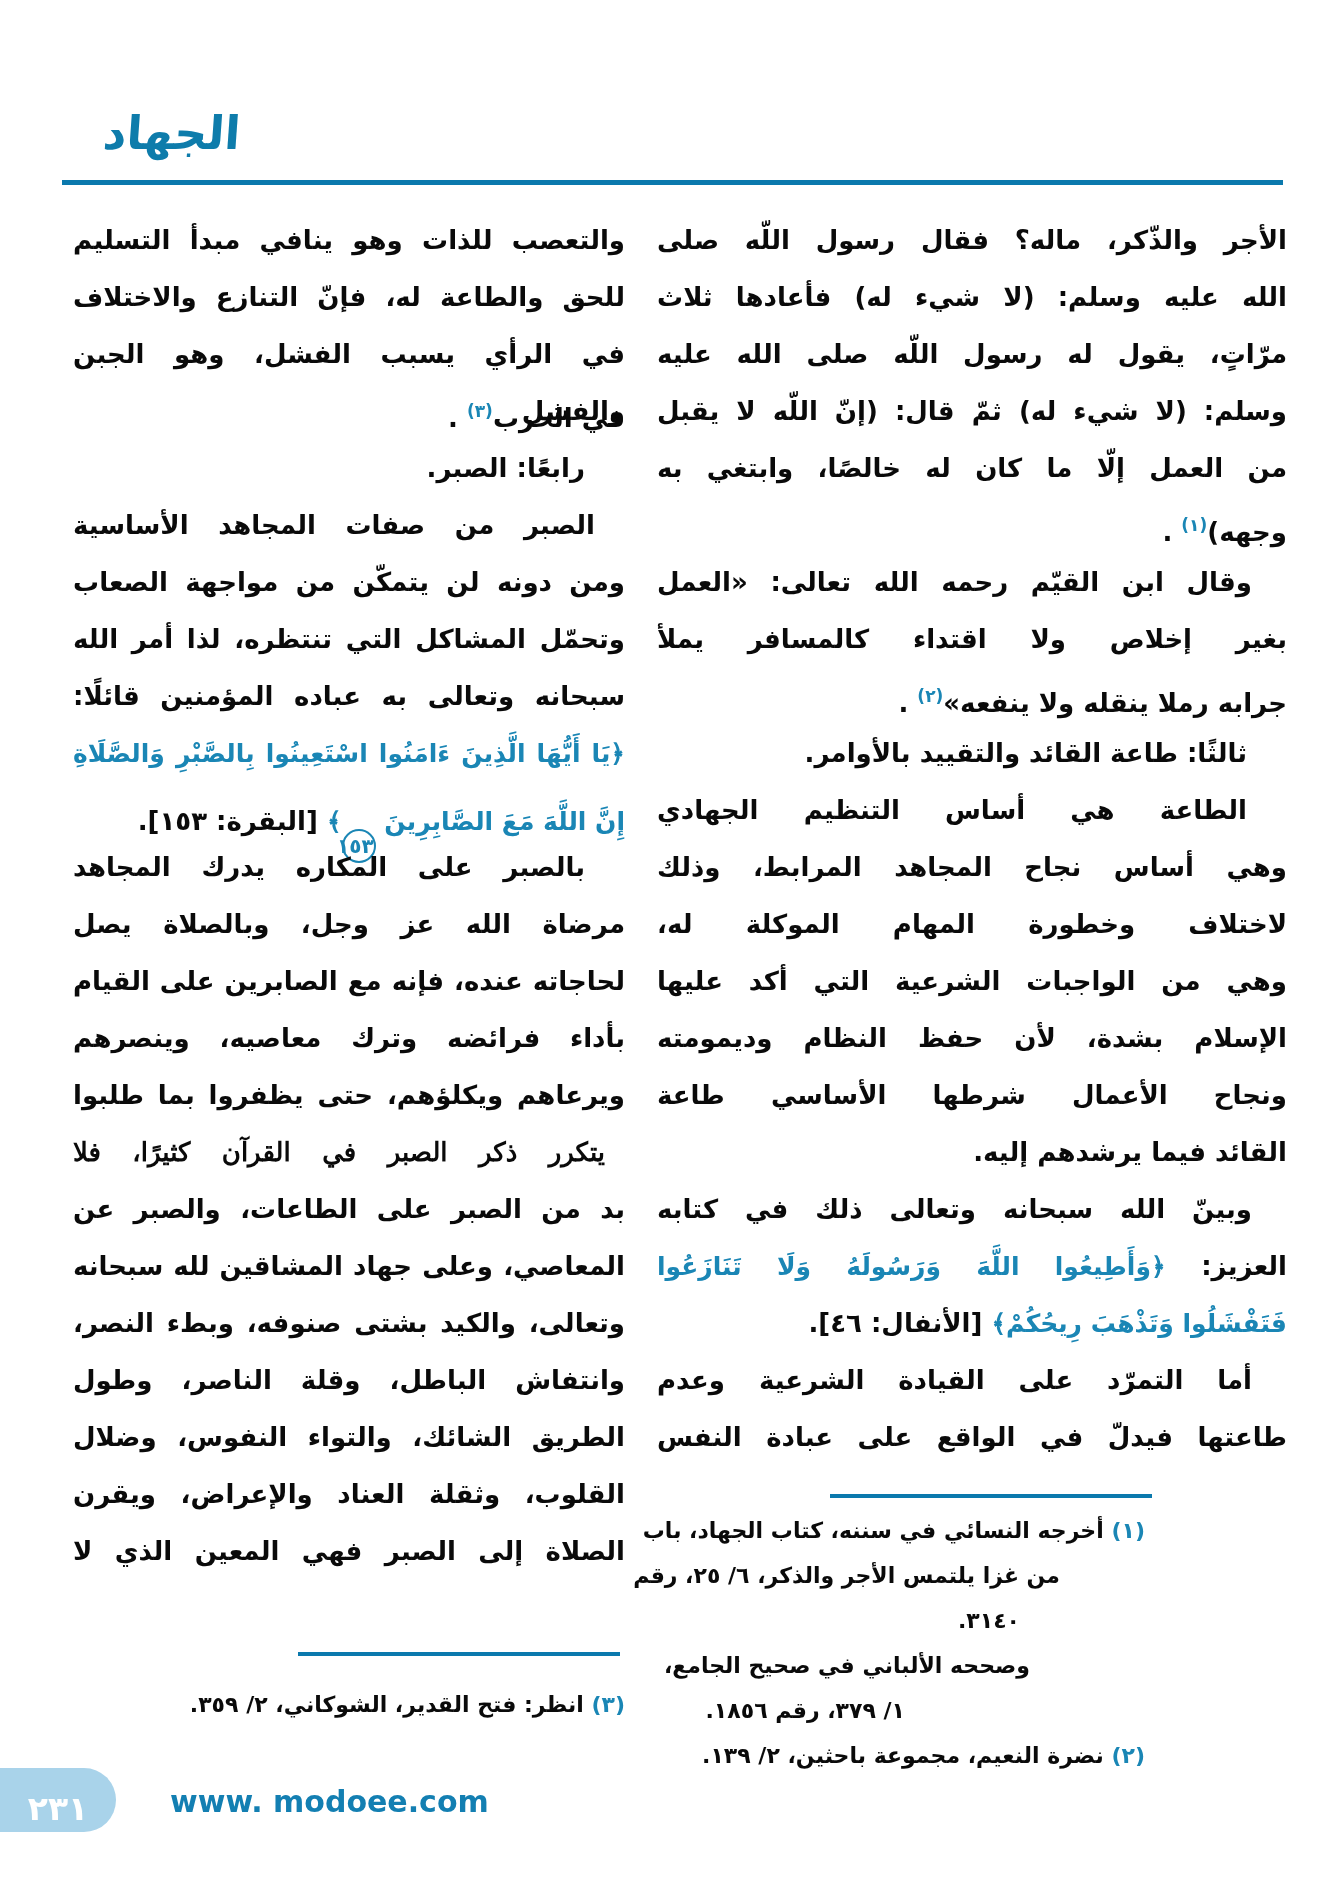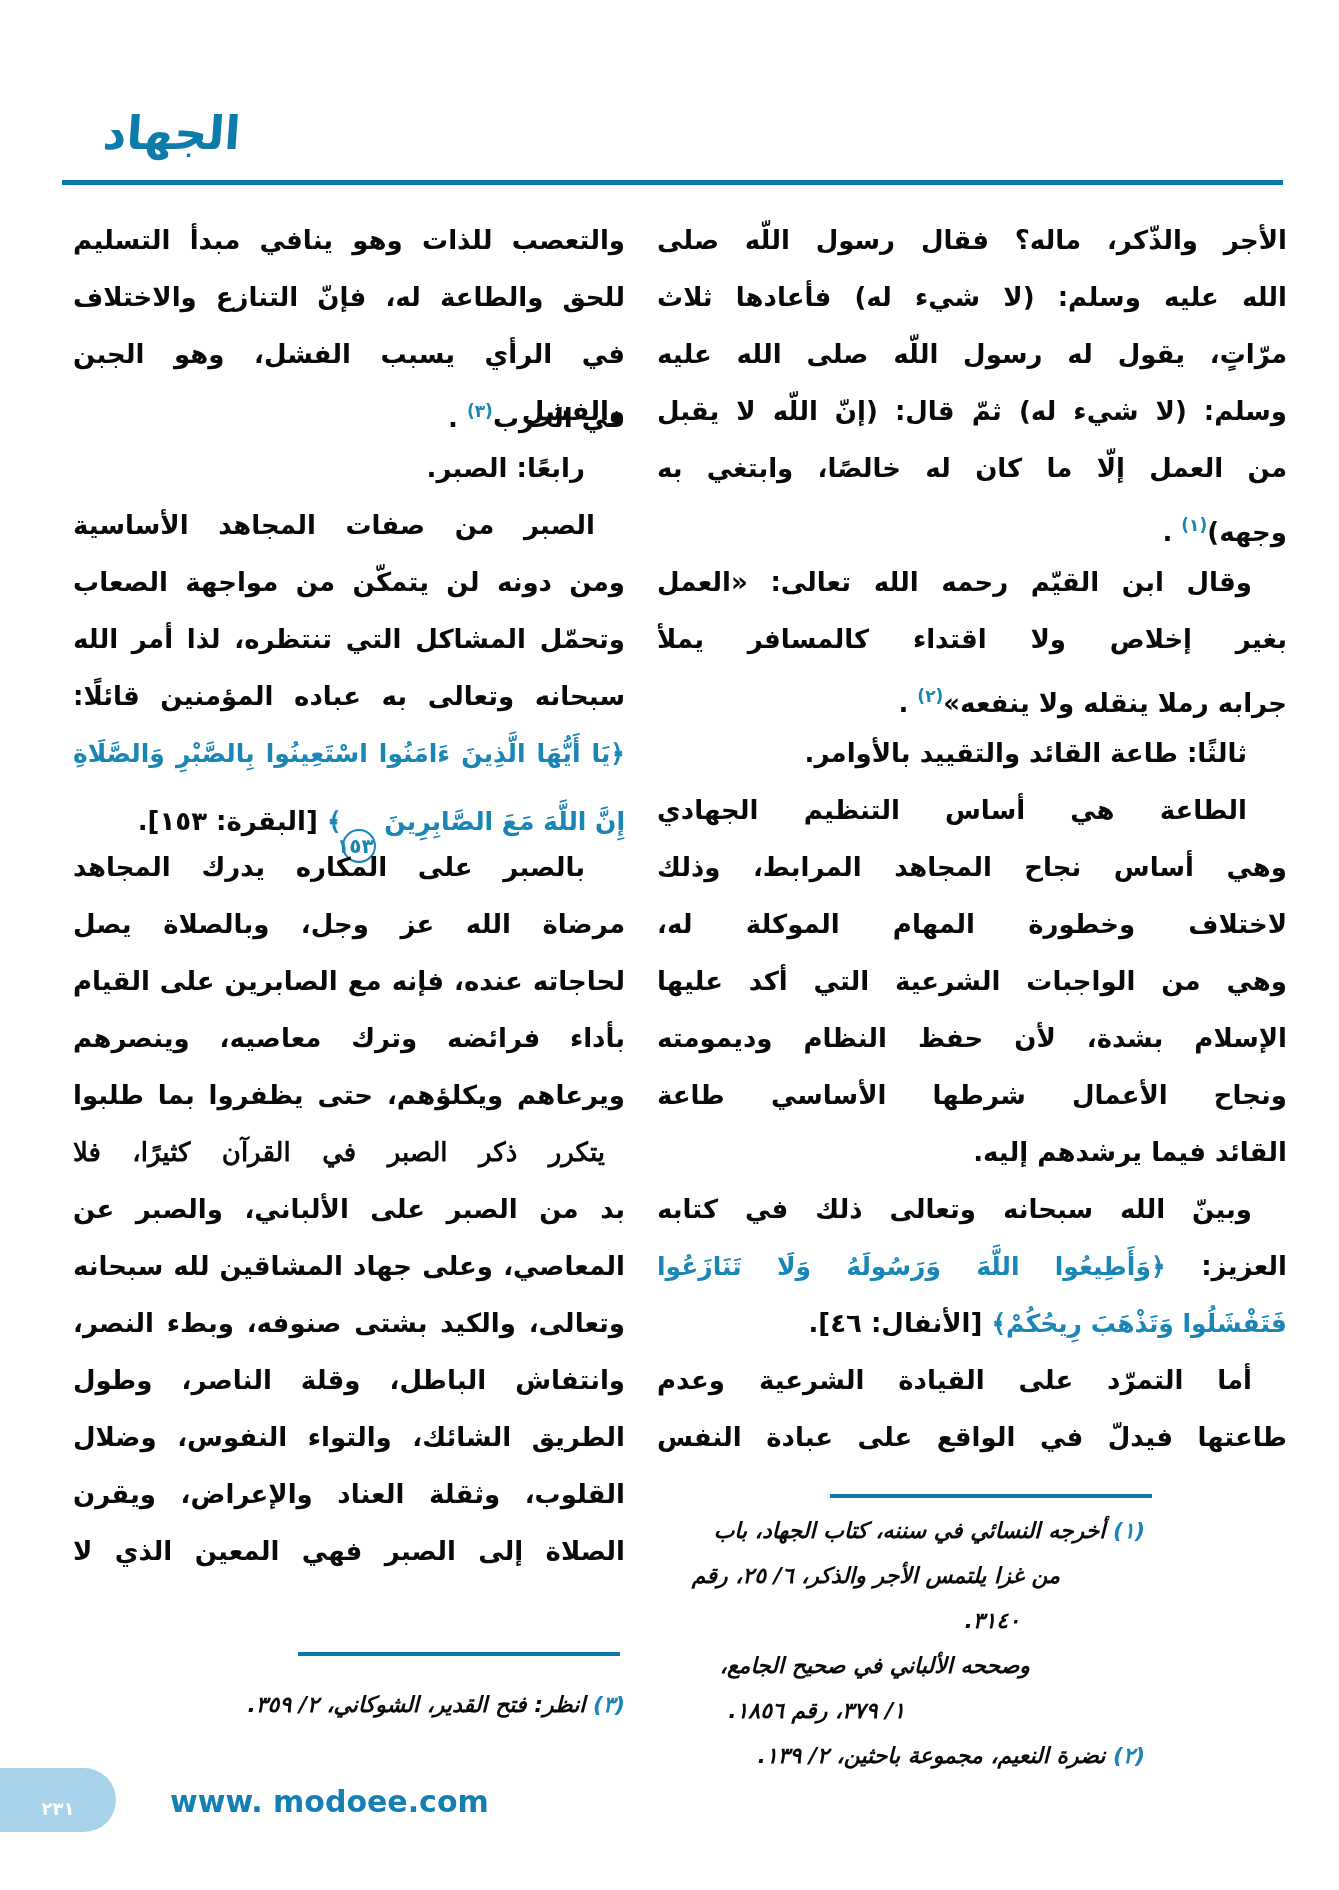--- a/index.html
+++ b/index.html
@@ -33,29 +33,29 @@
     font-size:20px;text-align:center;vertical-align:middle;margin-top:47px;
   }
   .fn-sep{position:absolute;height:4px;background:#0b79ad;}
   #fn-sep-right{left:830px;top:1494px;width:322px;}
   #fn-sep-left{left:298px;top:1652px;width:322px;}
   .fn-block{position:absolute;}
   #fn-right{left:660px;top:1508px;width:485px;}
   #fn-left{left:73px;top:1682px;width:552px;}
   .fn-line{
     height:45px;line-height:45px;font-size:22px;font-weight:bold;color:#0a0a0a;
-    text-align:right;white-space:nowrap;font-style:italic;
+    text-align:right;white-space:nowrap;
   }
   .fn-marker{color:#1a86b5;}
   #page-badge{
     position:absolute;left:0;top:1768px;width:116px;height:64px;
     background:#a9d3ea;border-radius:0 34px 34px 0;
     display:flex;align-items:center;justify-content:center;
   }
-  #page-number{color:#ffffff;font-size:18px;font-weight:bold;letter-spacing:4px;margin-top:16px;}
+  #page-number{color:#ffffff;font-size:33px;font-weight:bold;letter-spacing:4px;margin-top:16px;}
   #site-link{
     position:absolute;left:150px;top:1784px;direction:ltr;
     color:#137fb2;font-size:30px;font-weight:bold;text-decoration:none;margin-left:20px;
   }
 </style>
 </head>
 <body>
 
 <div id="page-title">الجهاد</div>
 <div id="header-rule"></div>
@@ -95,21 +95,21 @@
     <div class="line j"><span>وتحمّل المشاكل التي تنتظره، لذا أمر الله</span></div>
     <div class="line j"><span>سبحانه وتعالى به عباده المؤمنين قائلًا:</span></div>
     <div class="line j"><span class="quran">﴿يَا أَيُّهَا الَّذِينَ ءَامَنُوا اسْتَعِينُوا بِالصَّبْرِ وَالصَّلَاةِ</span></div>
     <div class="line r"><span class="quran">إِنَّ اللَّهَ مَعَ الصَّابِرِينَ </span><span class="ayah-num">١٥٣</span><span class="quran">﴾</span><span> [البقرة: ١٥٣].</span></div>
     <div class="line j" style="margin-right: 40px;"><span>بالصبر على المكاره يدرك المجاهد</span></div>
     <div class="line j"><span>مرضاة الله عز وجل، وبالصلاة يصل</span></div>
     <div class="line j"><span>لحاجاته عنده، فإنه مع الصابرين على القيام</span></div>
     <div class="line j"><span>بأداء فرائضه وترك معاصيه، وينصرهم</span></div>
     <div class="line j"><span>ويرعاهم ويكلؤهم، حتى يظفروا بما طلبوا</span></div>
     <div class="line j" style="margin-right: 20px; font-family: Liberation Serif, serif;"><span>يتكرر ذكر الصبر في القرآن كثيرًا، فلا</span></div>
-    <div class="line j"><span>بد من الصبر على الألباني، والصبر عن</span></div>
+    <div class="line j"><span>بد من الصبر على الطاعات، والصبر عن</span></div>
     <div class="line j"><span>المعاصي، وعلى جهاد المشاقين لله سبحانه</span></div>
     <div class="line j"><span>وتعالى، والكيد بشتى صنوفه، وبطء النصر،</span></div>
     <div class="line j"><span>وانتفاش الباطل، وقلة الناصر، وطول</span></div>
     <div class="line j"><span>الطريق الشائك، والتواء النفوس، وضلال</span></div>
     <div class="line j"><span>القلوب، وثقلة العناد والإعراض، ويقرن</span></div>
     <div class="line j"><span>الصلاة إلى الصبر فهي المعين الذي لا</span></div>
   </div>
 
 <div id="fn-sep-right" class="fn-sep"></div>
 <div id="fn-right" class="fn-block">

